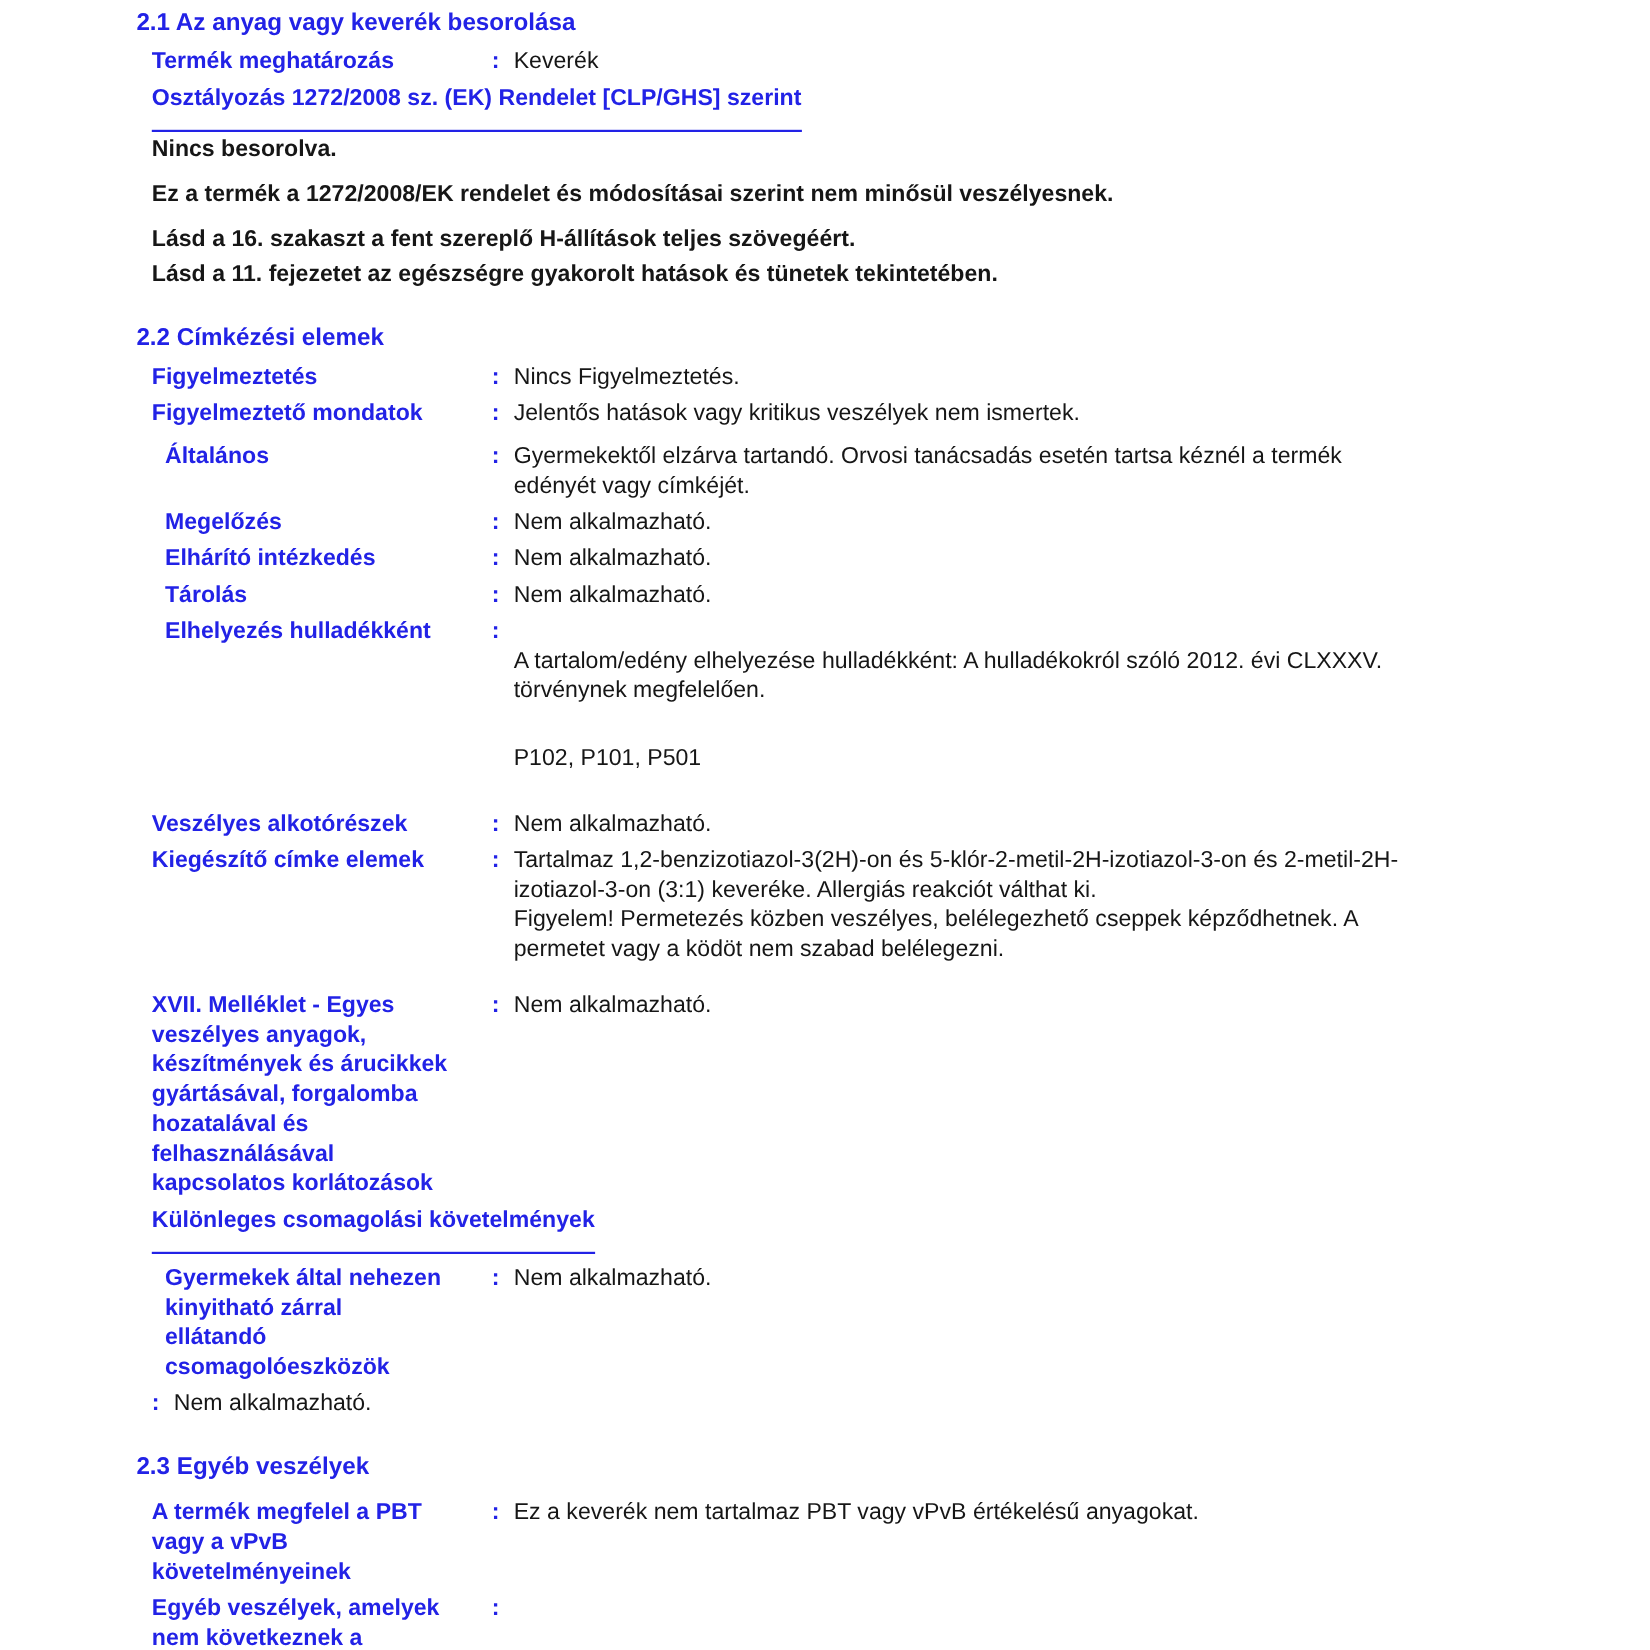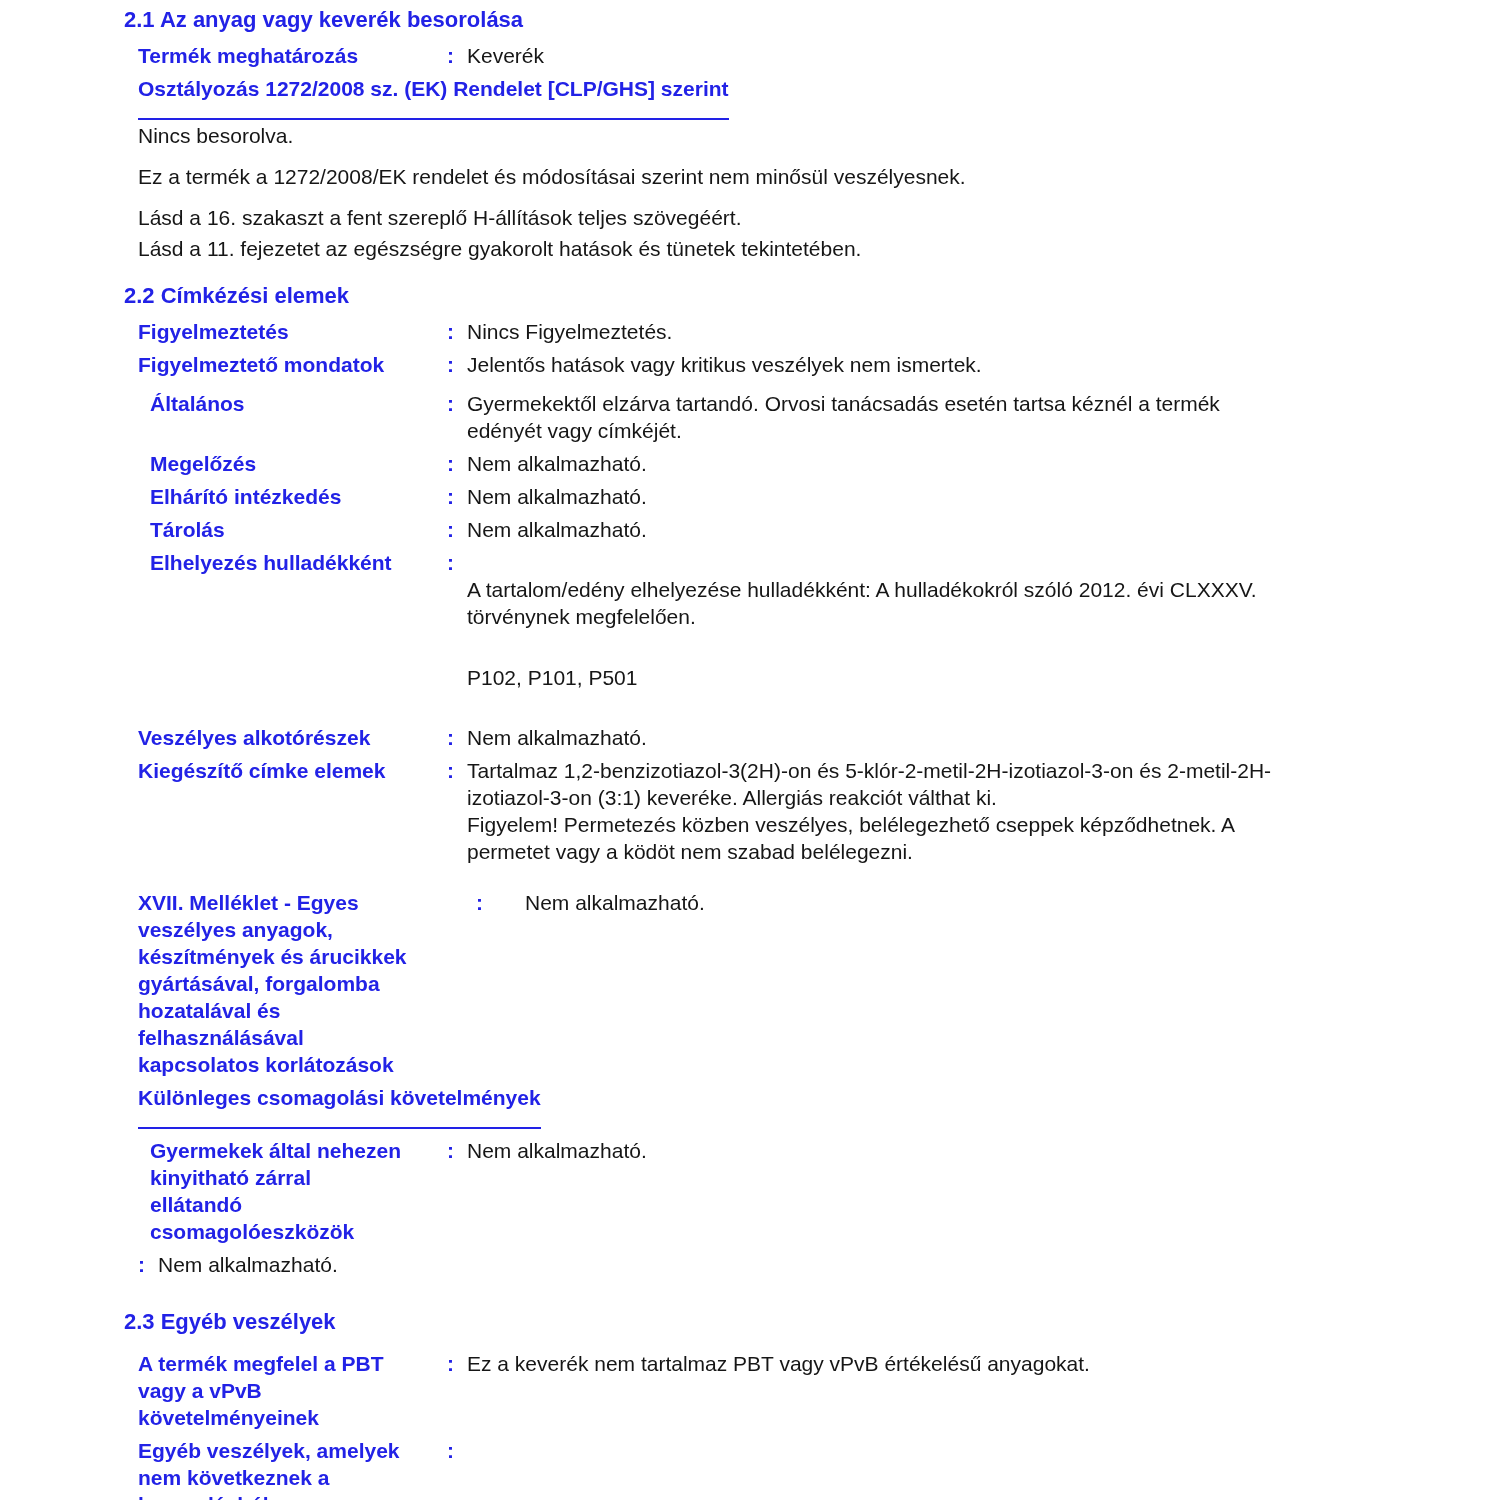--- a/index.html
+++ b/index.html
@@ -6,31 +6,31 @@
   body{
     width:1500px;height:1500px;overflow:hidden;box-sizing:border-box;
     font-family:"Liberation Sans","DejaVu Sans",sans-serif;
     font-size:21px;line-height:27px;color:#161616;
     padding:6px 60px 0 124px;
   }
   .sec-heading{
     color:#2222e6;font-weight:bold;font-size:22px;line-height:28px;
     margin:0 0 8px 0;
   }
-  .sec-heading.mt1{margin-top:20px;}
+  .sec-heading.mt1{margin-top:31px;}
   .sec-heading.mt2{margin-top:30px;}
-  .para{margin:0 0 4px 14px;}
+  .para{margin:0 0 4px 14px;font-weight:bold;}
   .para.gap{margin-top:14px;}
   .row{
     display:flex;align-items:flex-start;
     margin:0 0 6px 14px;
   }
   .row.lvl2 .lbl{padding-left:12px;}
   .row.mt-sm{margin-top:12px;}
-  .row.mt-lg{margin-top:24px;gap:29px;}
+  .row.mt-lg{margin-top:24px;}
   .lbl{
     width:309px;flex:0 0 309px;box-sizing:border-box;
     color:#2222e6;font-weight:bold;white-space:pre-line;
   }
   .colon{
     width:20px;flex:0 0 20px;color:#2222e6;font-weight:bold;text-align:left;
   }
   .val{flex:1;white-space:pre-line;}
   .val .p2{margin-top:7px;}
   .val div:empty{display:none;}

